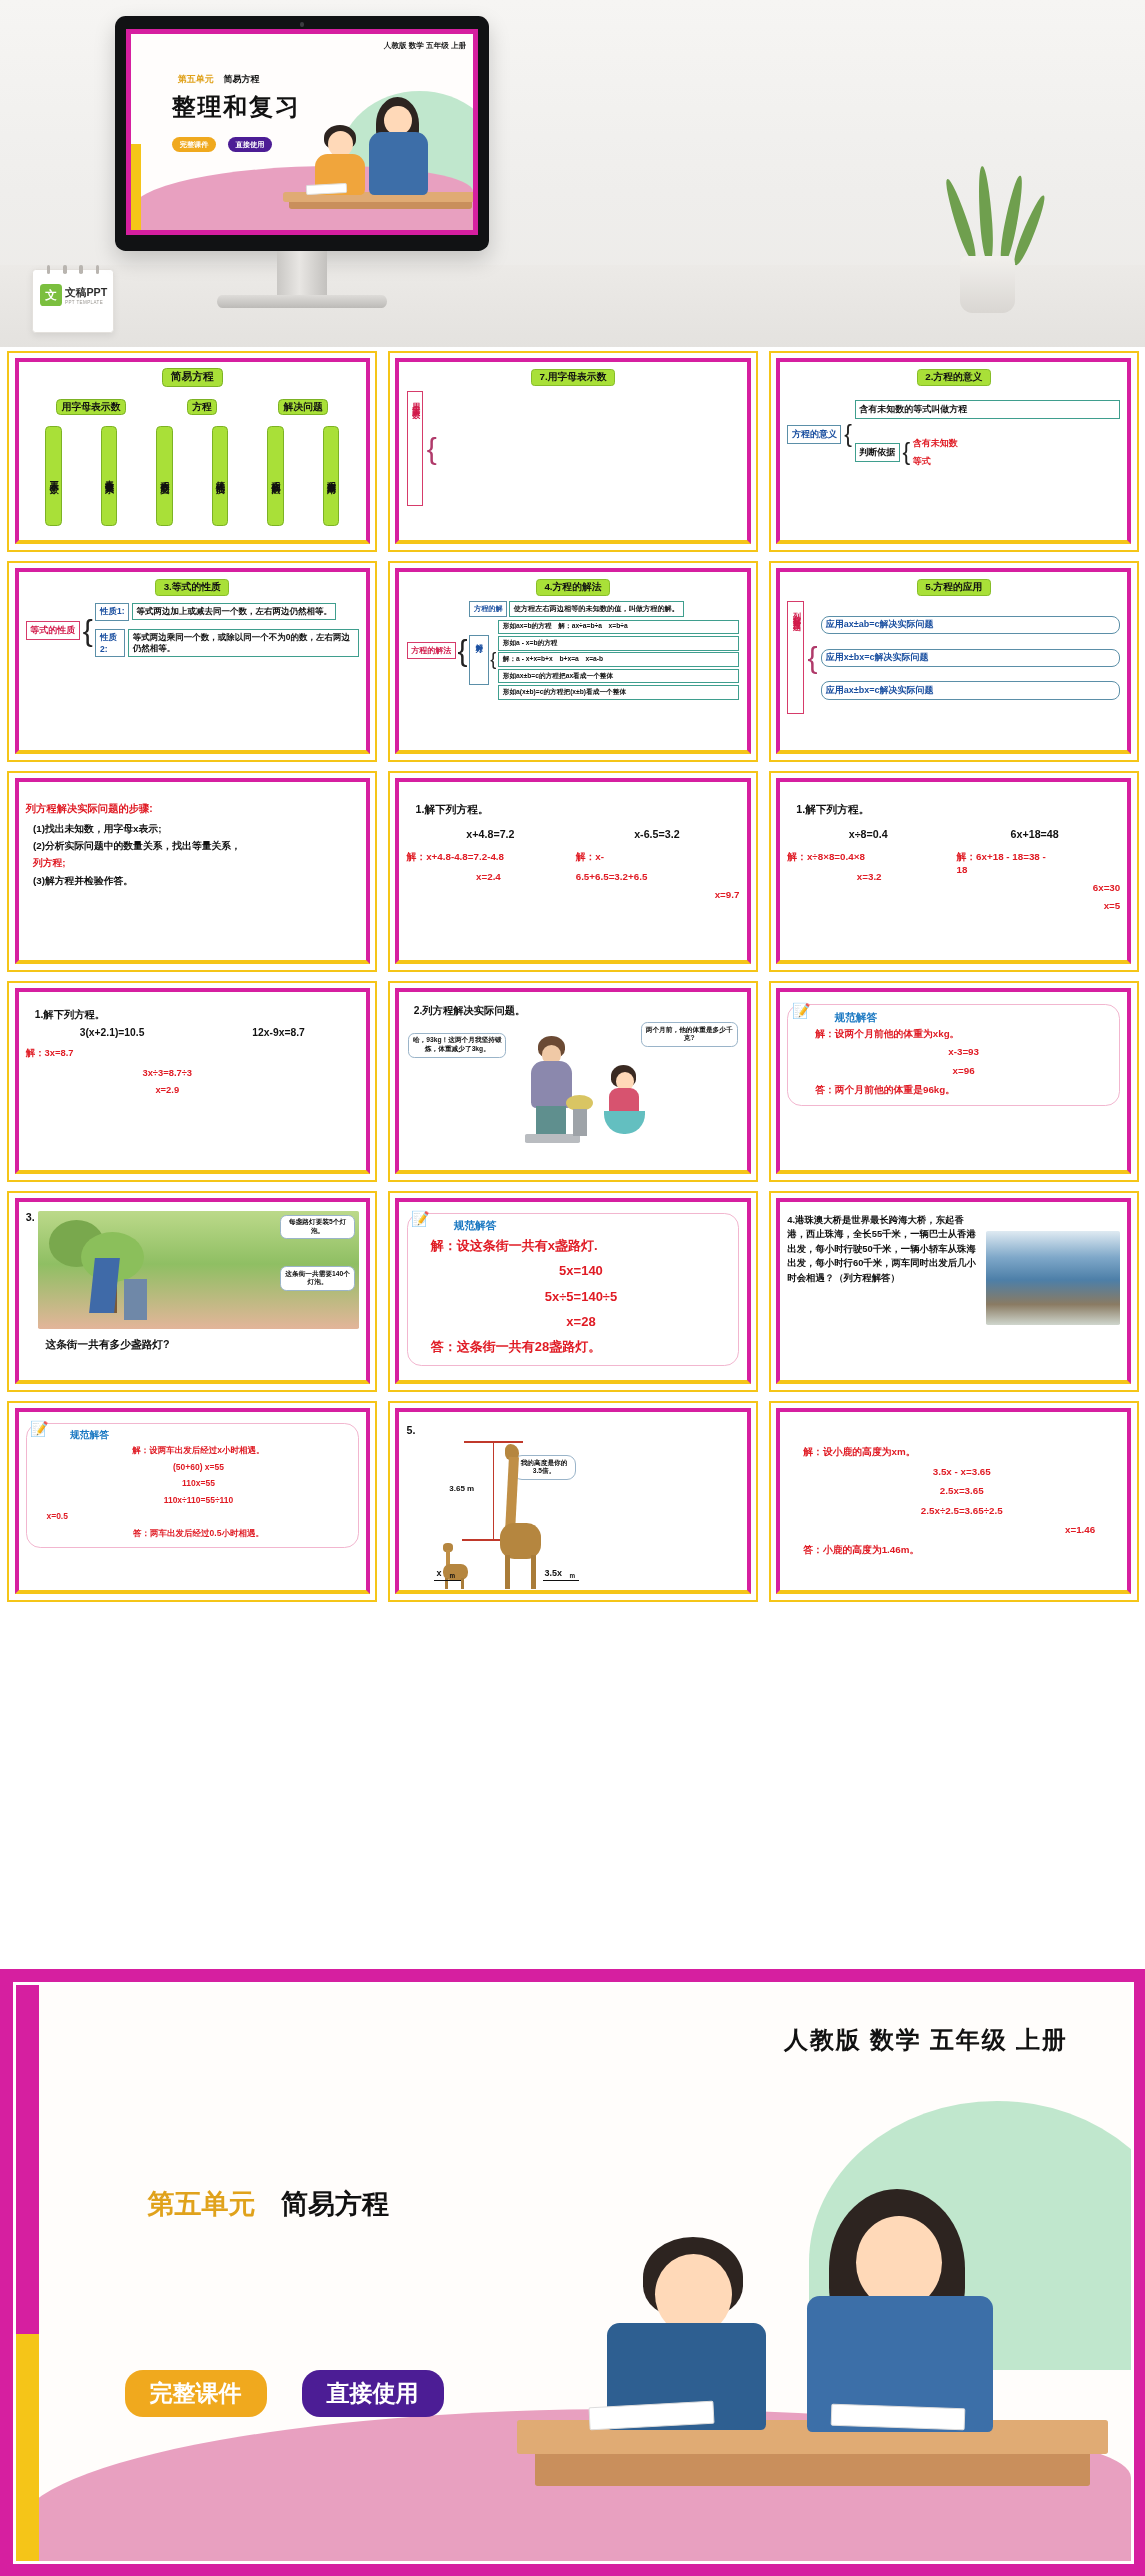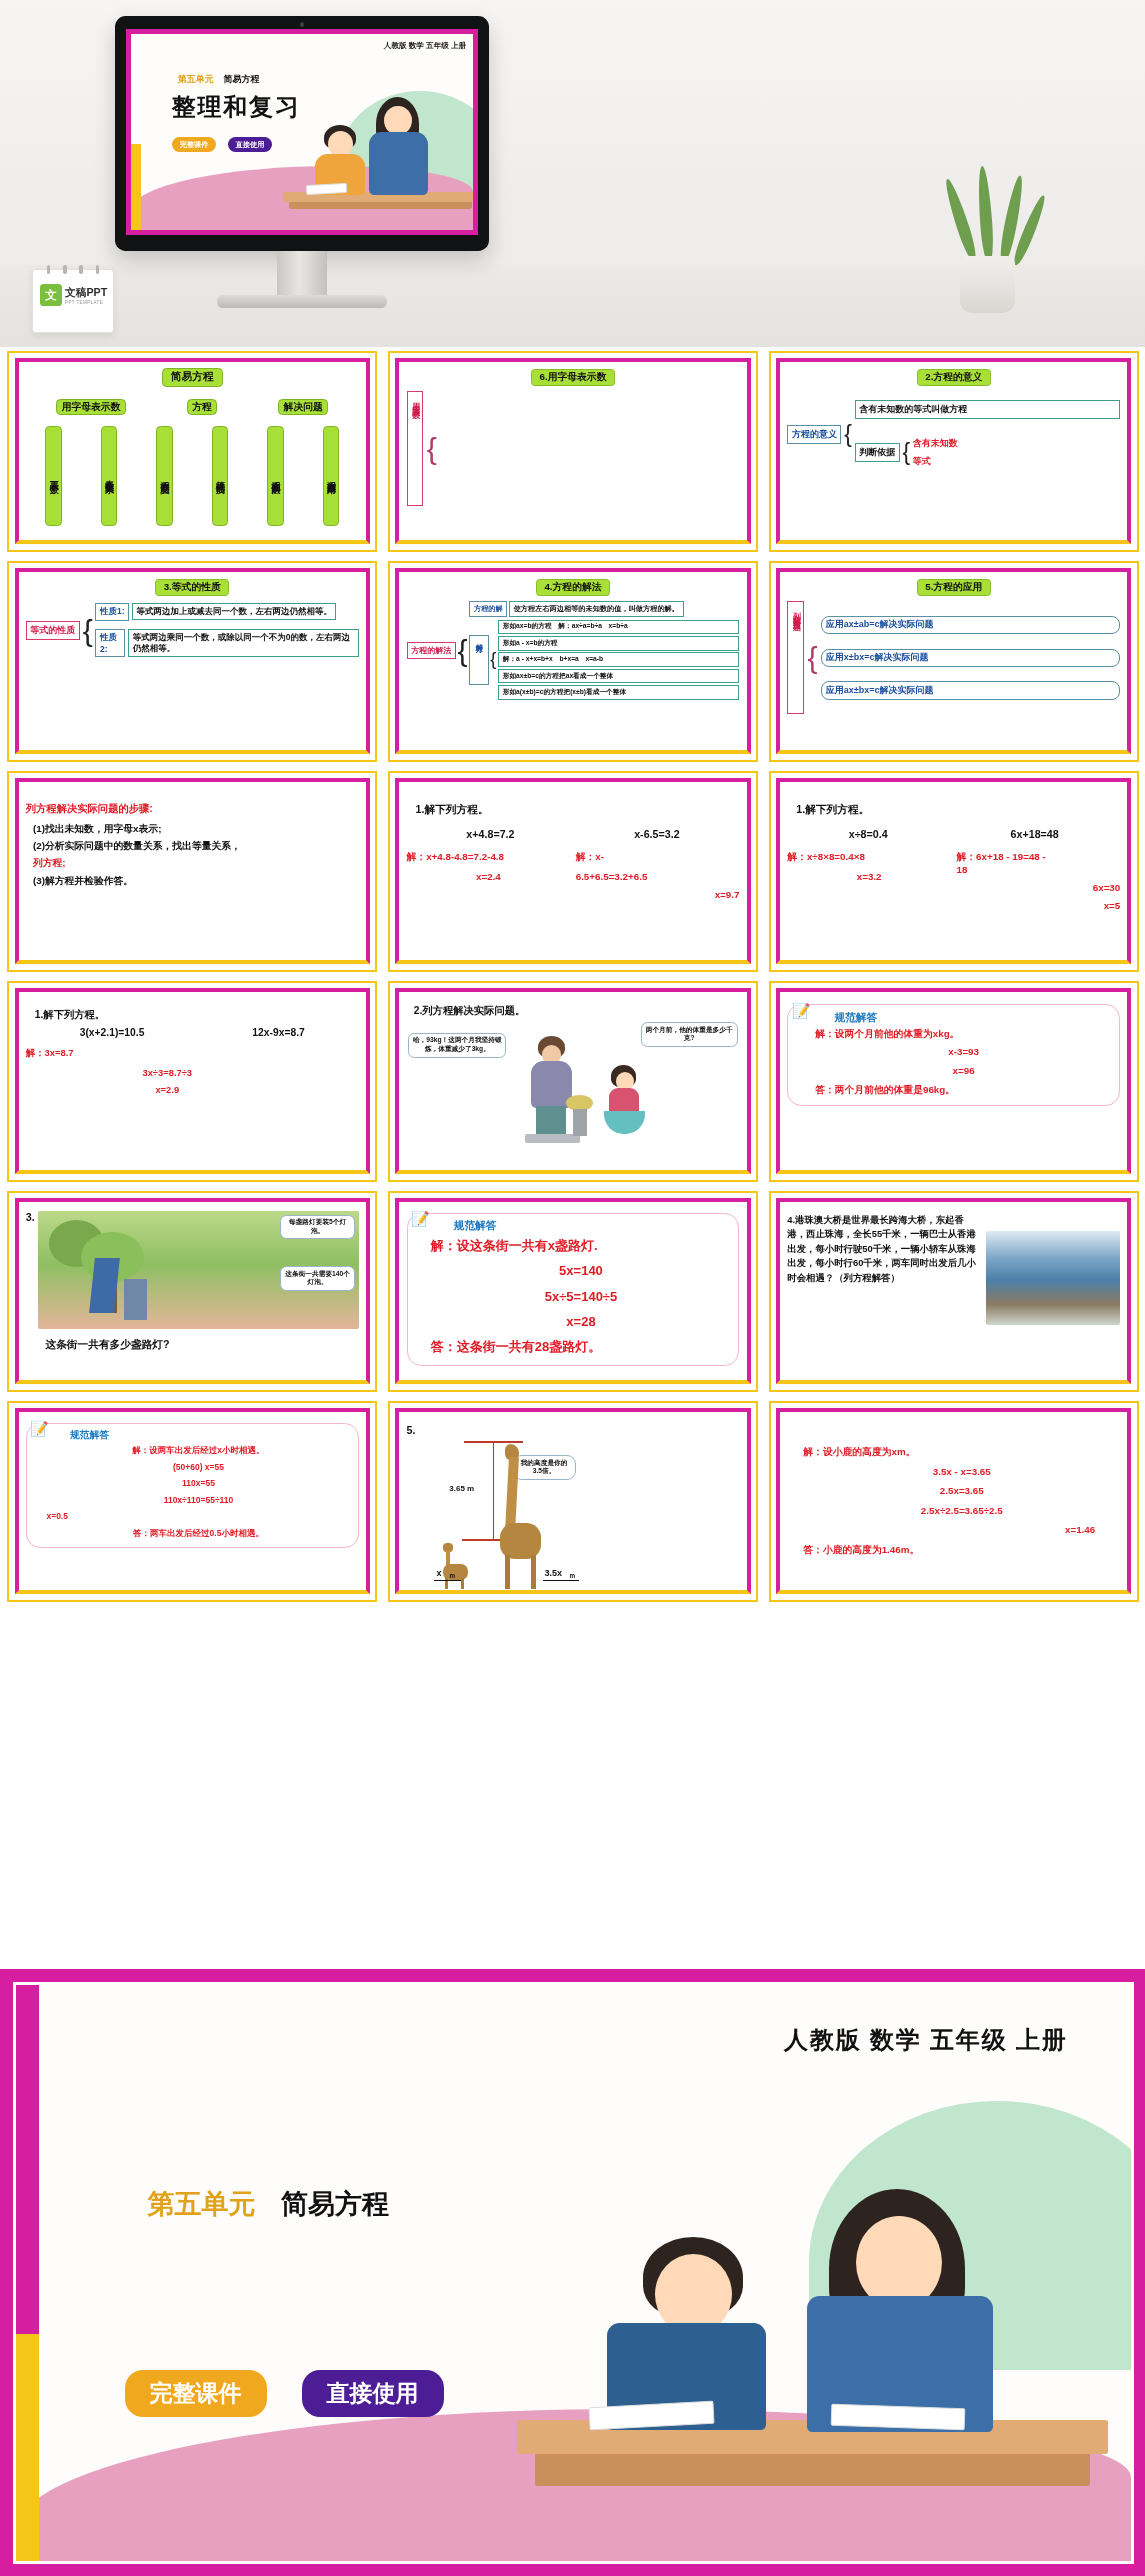--- a/index.html
+++ b/index.html
@@ -265,21 +265,21 @@
         <span class="chip chip-v" style="height:100px; font-size:9px;">方程的意义</span>
         <span class="chip chip-v" style="height:100px; font-size:9px;">等式的性质</span>
         <span class="chip chip-v" style="height:100px; font-size:9px;">方程的解法</span>
         <span class="chip chip-v" style="height:100px; font-size:9px;">方程的应用</span>
       </div>
     </div>
   </div>
 
   <div class="thumb">
     <div class="thumb-in">
-      <span class="title-chip">6.用字母表示数</span>
+      <span class="title-chip">7.用字母表示数</span>
       <div style="display:flex; align-items:center; gap:3.6px; margin-top:5.4px;">
         <span class="box-red-v" style="height:115px;">用字母表示数</span>
         <span class="brace">{</span>
       </div>
     </div>
   </div>
 
   <div class="thumb">
     <div class="thumb-in">
       <span class="title-chip">2.方程的意义</span>
@@ -402,21 +402,21 @@
       <div style="display:flex; justify-content:space-around; margin-top:10.7px;">
         <span class="blk-text" style="font-size:10.7px;">x÷8=0.4</span>
         <span class="blk-text" style="font-size:10.7px;">6x+18=48</span>
       </div>
       <div style="display:flex; gap:5.4px; margin-top:10.7px; font-size:9.8px;">
         <div style="flex:1;">
           <div class="red-text">解：x÷8×8=0.4×8</div>
           <div class="red-text" style="text-align:center; margin-top:7.2px;">x=3.2</div>
         </div>
         <div style="flex:1;">
-          <div class="red-text">解：6x+18 - 19=48 -</div>
+          <div class="red-text">解：6x+18 - 18=38 -</div>
           <div class="red-text">18</div>
           <div class="red-text" style="text-align:right; margin-top:7.2px;">6x=30</div>
           <div class="red-text" style="text-align:right; margin-top:7.2px;">x=5</div>
         </div>
       </div>
     </div>
   </div>
 
   <div class="thumb">
     <div class="thumb-in" style="padding-top:16px;">

